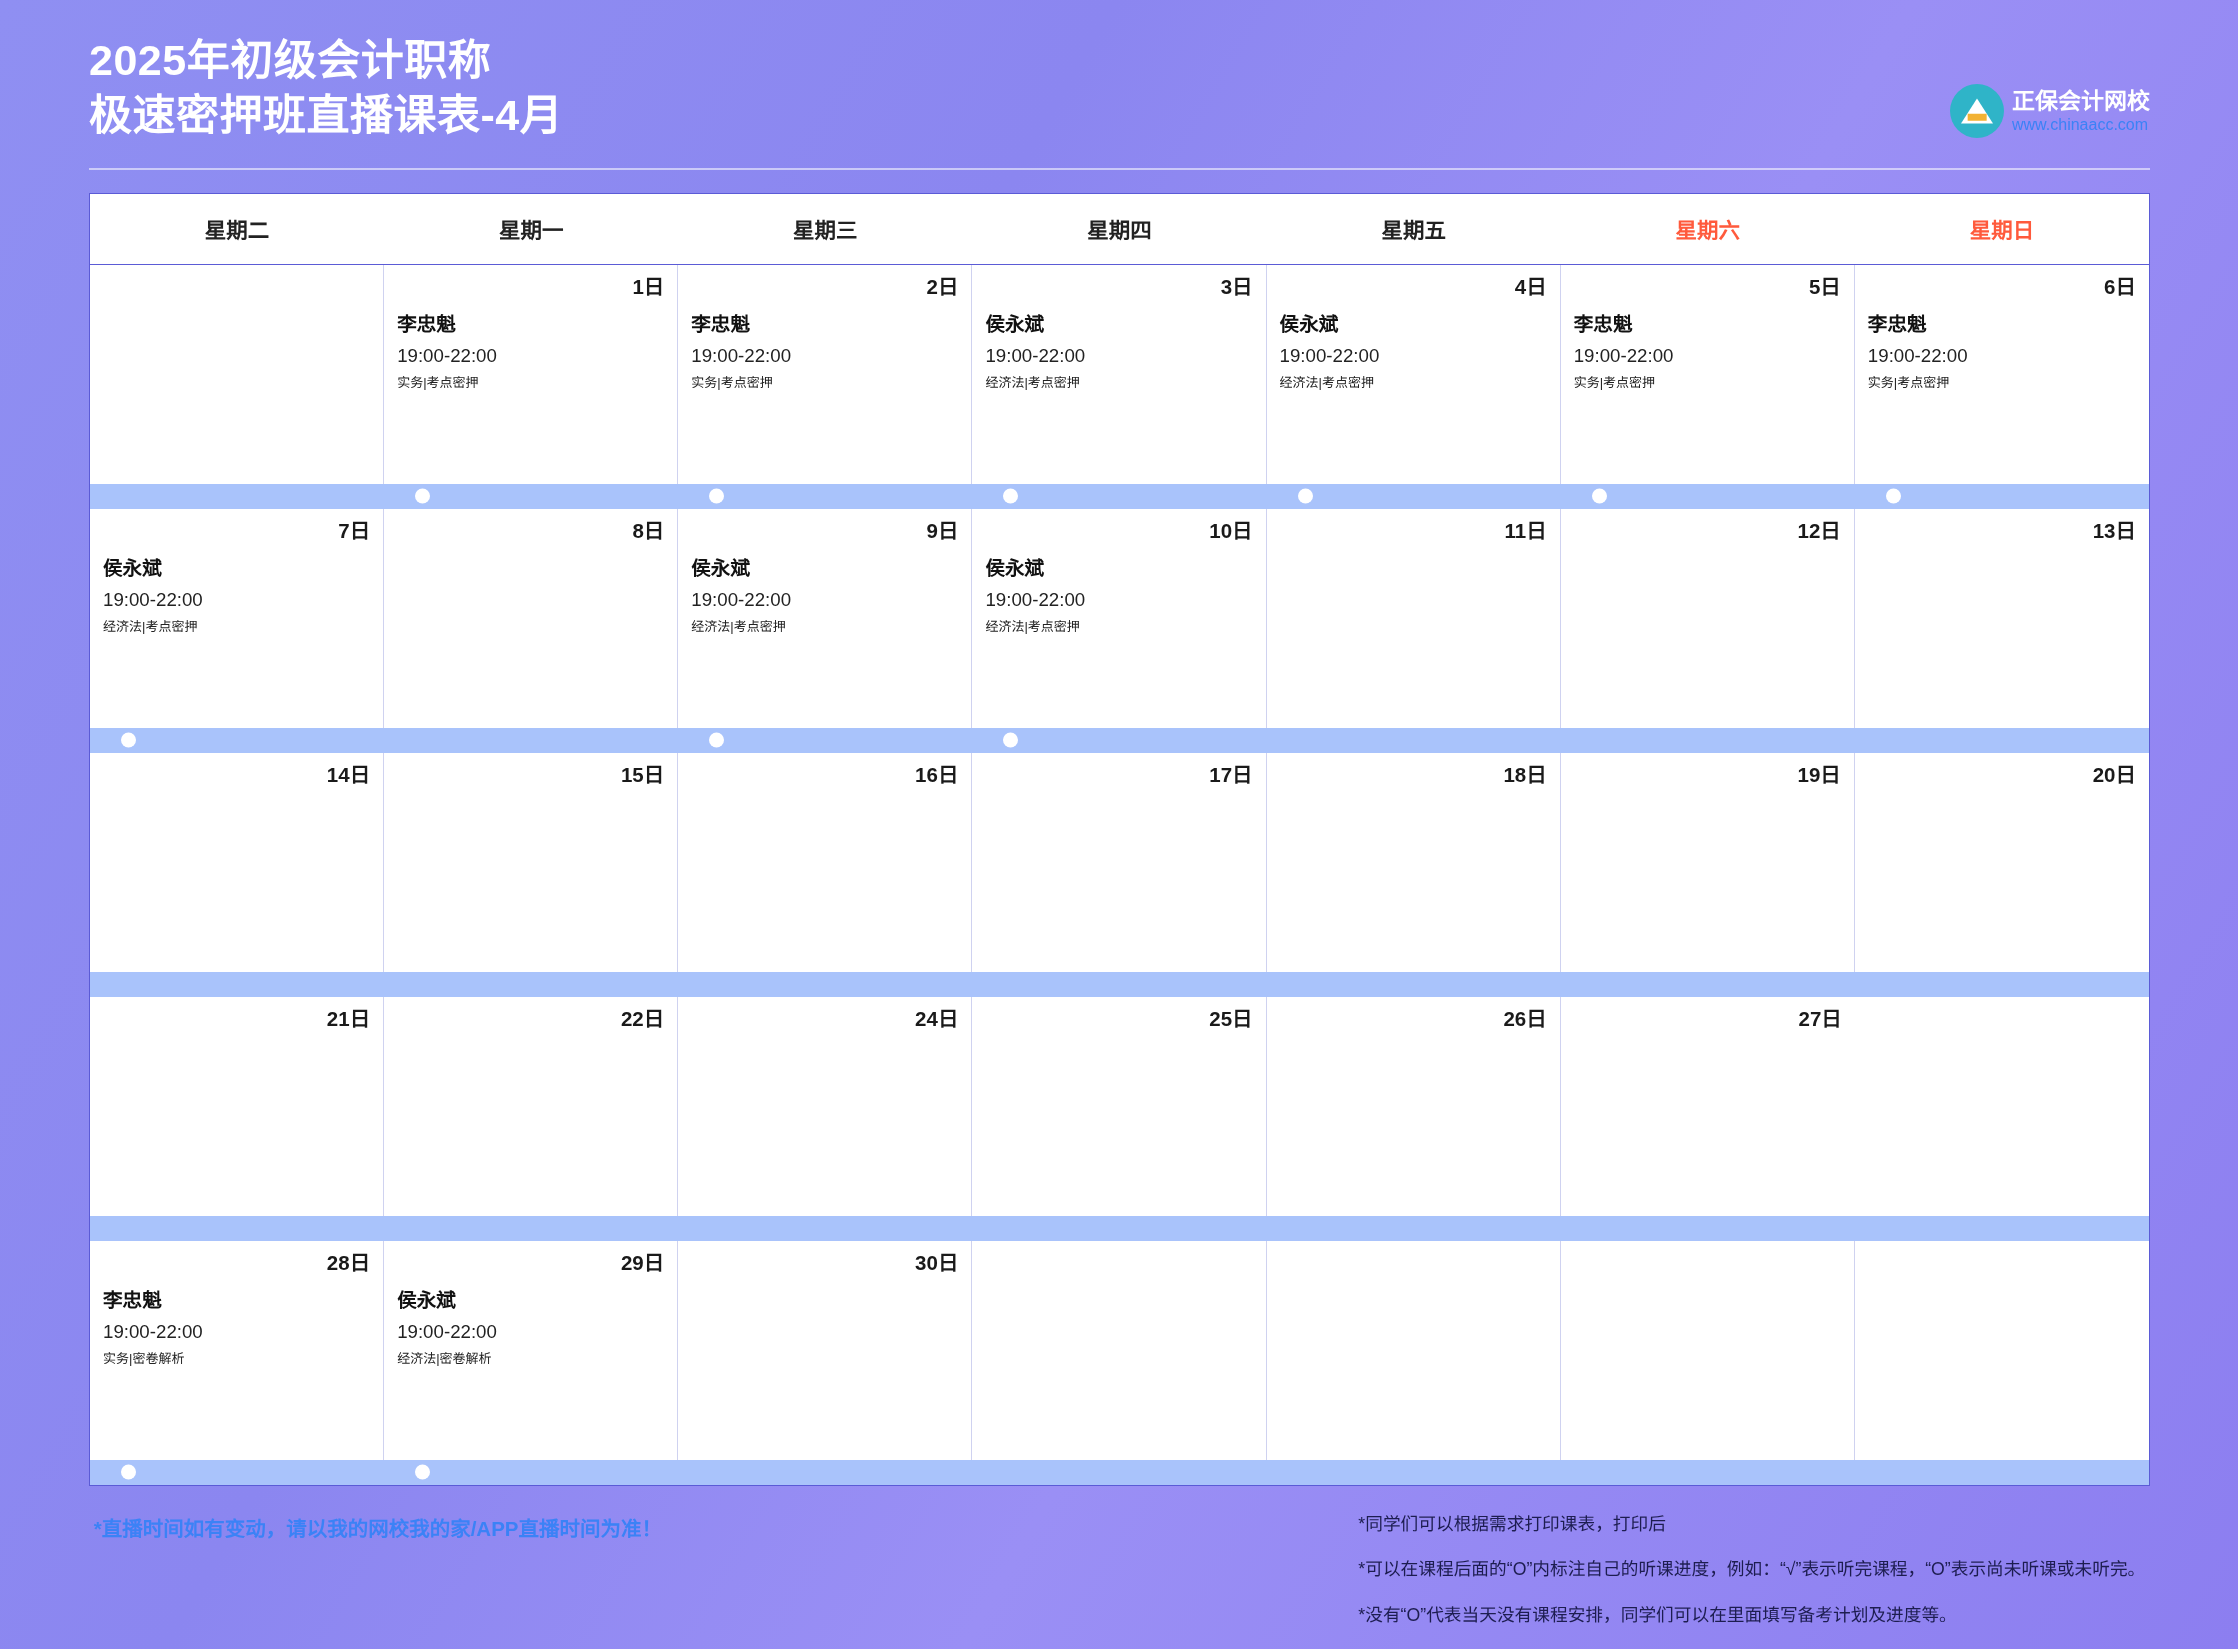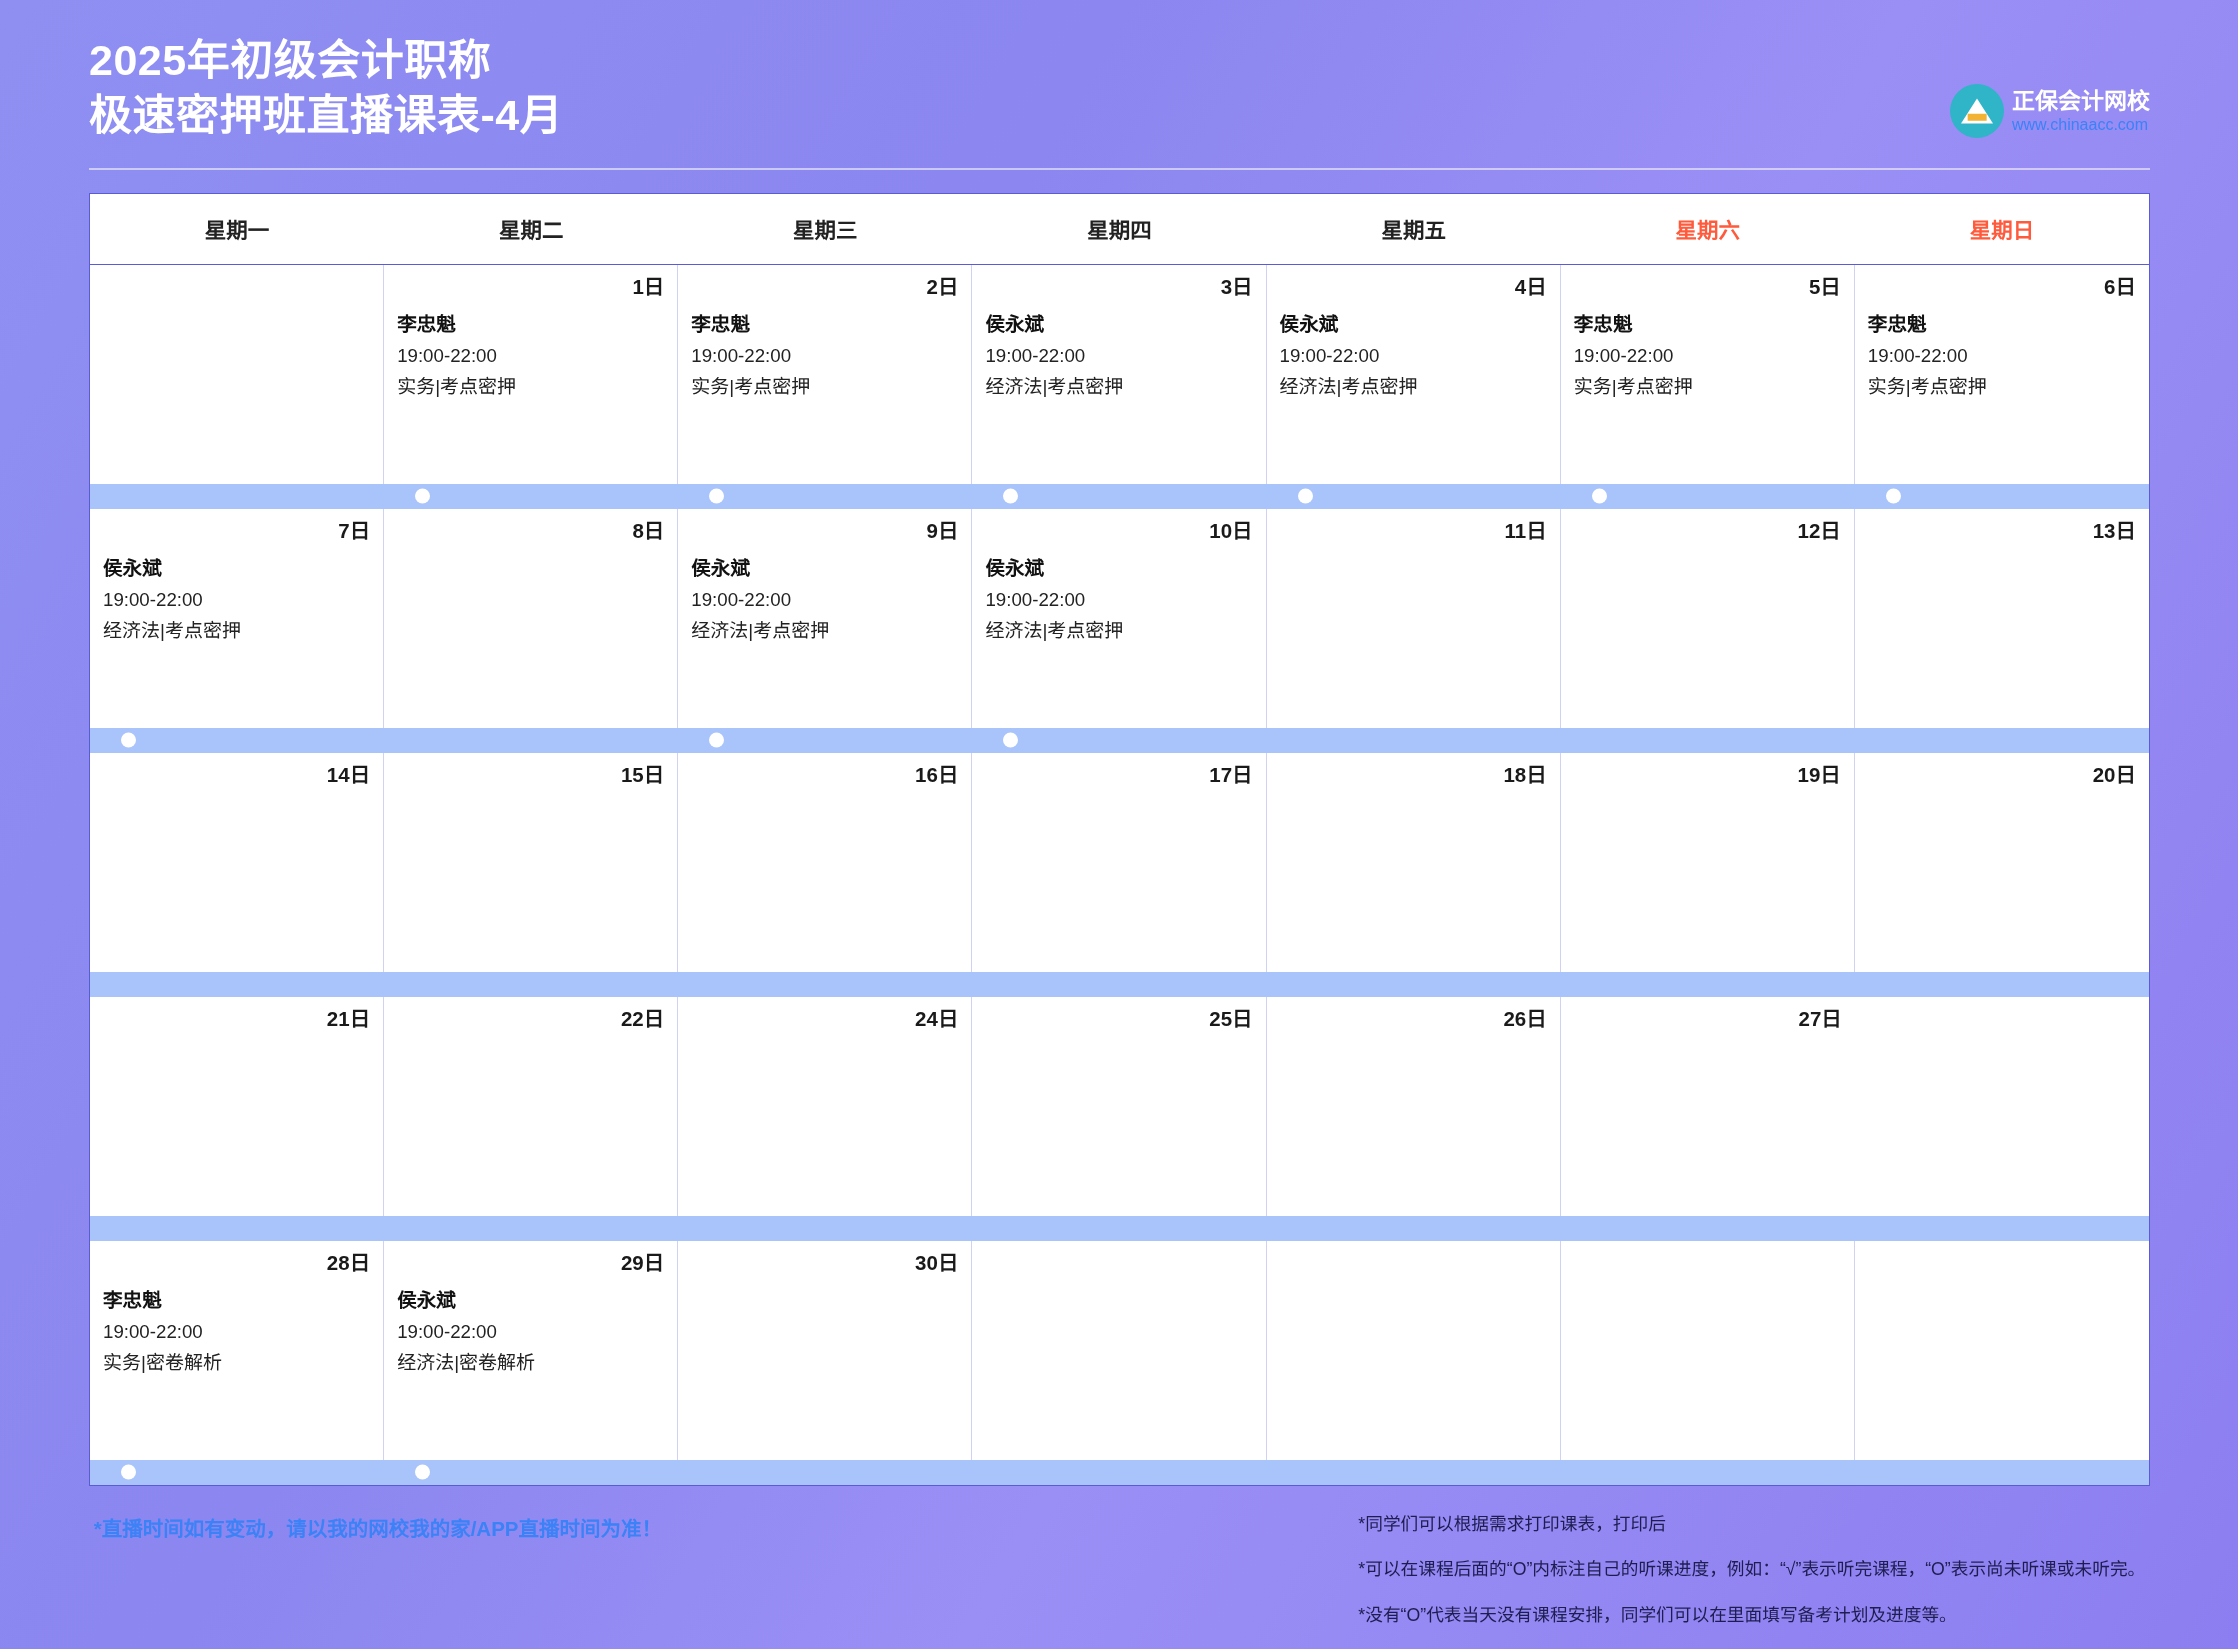--- a/index.html
+++ b/index.html
@@ -150,21 +150,21 @@
     line-height: 1.35;
     margin-bottom: 5.6px;
   }
   .ev-time {
     font-size: 18.7px;
     color: #222222;
     line-height: 1.35;
     margin-bottom: 5.6px;
   }
   .ev-subject {
-    font-size: 19px;
+    font-size: 13px;
     color: #222222;
     line-height: 1.35;
   }
 
   .marker-row {
     display: grid;
     grid-template-columns: repeat(7, 1fr);
     height: 25px;
     background: #a9c3fb;
   }
@@ -230,22 +230,22 @@
         <div class="brand-url">www.chinaacc.com</div>
       </div>
     </div>
   </div>
 
   <div class="header-rule"></div>
 
   <div class="calendar">
 
     <div class="weekdays">
+      <div class="weekday">星期二</div>
       <div class="weekday">星期一</div>
-      <div class="weekday">星期二</div>
       <div class="weekday">星期三</div>
       <div class="weekday">星期四</div>
       <div class="weekday">星期五</div>
       <div class="weekday weekend">星期六</div>
       <div class="weekday weekend">星期日</div>
     </div>
 
     <div class="week-row">
       <div class="day-cell">
         <div class="day-num"></div>

